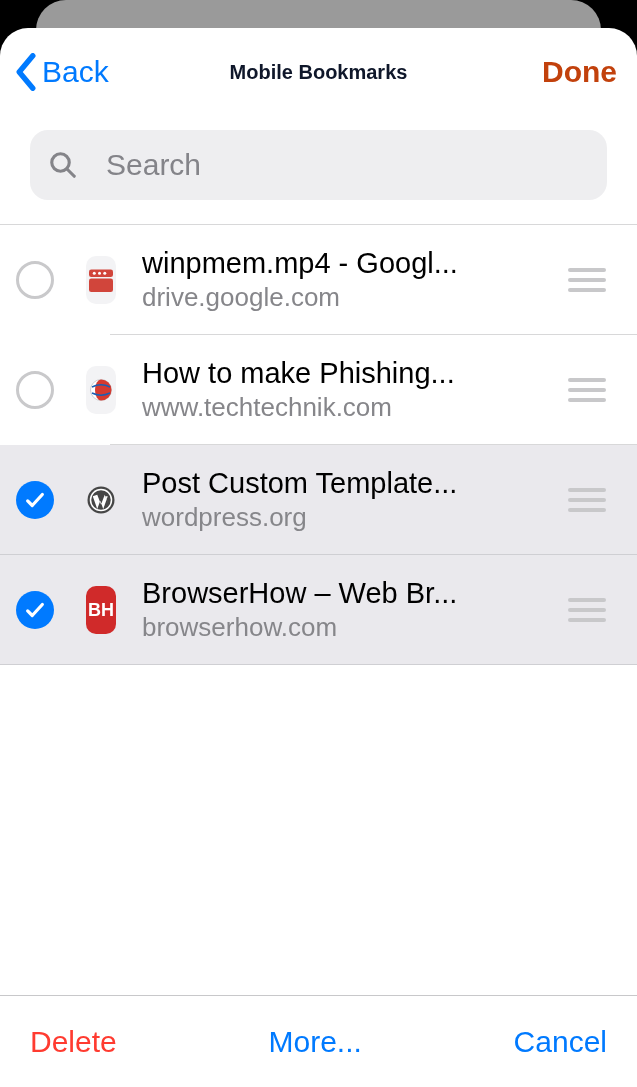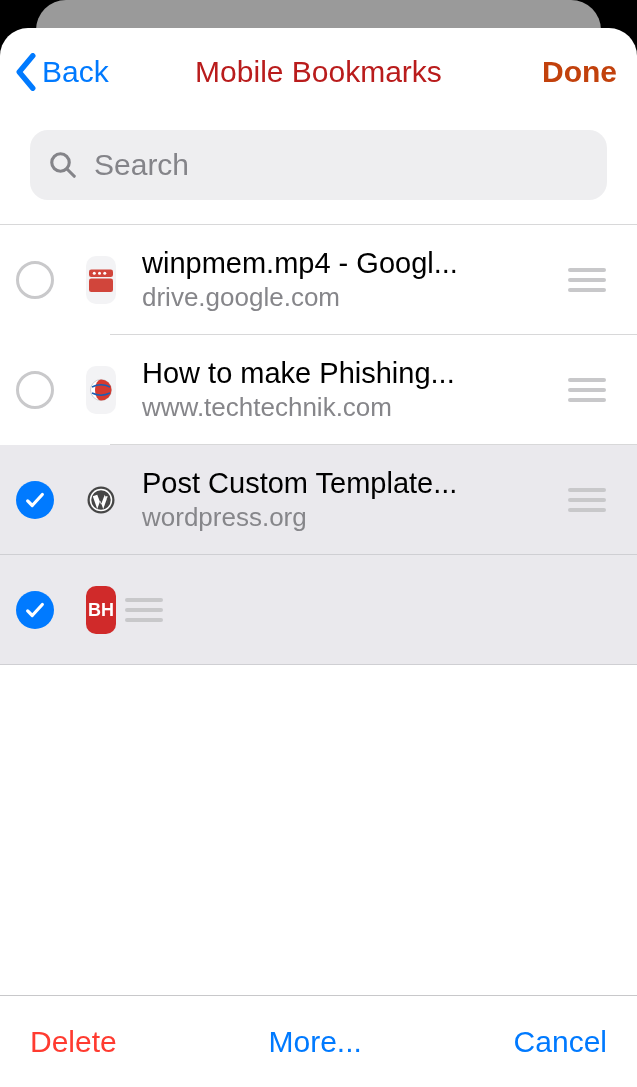--- a/index.html
+++ b/index.html
@@ -43,23 +43,23 @@
     left: 14px;
     display: flex;
     align-items: center;
     color: #007aff;
     font-size: 30px;
     font-weight: 400;
     cursor: pointer;
   }
   .back svg { width: 24px; height: 38px; margin-right: 4px; }
   .title {
-    font-size: 30px;
-    font-weight: 400;
-    color: #b91c1c;
+    font-size: 20px;
+    font-weight: 700;
+    color: #0f172a;
   }
   .done {
     position: absolute;
     right: 20px;
     color: #c2410c;
     font-size: 30px;
     font-weight: 600;
     cursor: pointer;
   }
 
@@ -74,21 +74,21 @@
     display: flex;
     align-items: center;
     padding: 0 18px;
   }
   .search svg { width: 30px; height: 30px; color: #848489; flex-shrink: 0; }
   .search input {
     border: none;
     background: transparent;
     font-size: 30px;
     color: #000;
-    margin-left: 16px;
+    margin-left: 28px;
     width: 100%;
     outline: none;
   }
   .search input::placeholder { color: #848489; }
 
   
   .list {
     border-top: 1px solid #d8d8d9;
     flex: 1;
   }
@@ -320,20 +320,24 @@
       <div class="check">
         <div class="circle-fill">
           <svg viewBox="0 0 24 24">
             <polyline points="4,13 9,18 20,6" fill="none" stroke="currentColor" stroke-width="3.5" stroke-linecap="round" stroke-linejoin="round"></polyline>
           </svg>
         </div>
       </div>
       <div class="favicon" style="background:#d02a2a;color:#fff;font-size:18px;">
         BH
       </div>
+      <div class="text-col">
+        <div class="btitle">BrowserHow – Web Br...</div>
+        <div class="burl">browserhow.com</div>
+      </div>
       <div class="grip">
         <span></span>
         <span></span>
         <span></span>
       </div>
       <div class="row-divider"></div>
     </div>
 
   </div>
 

